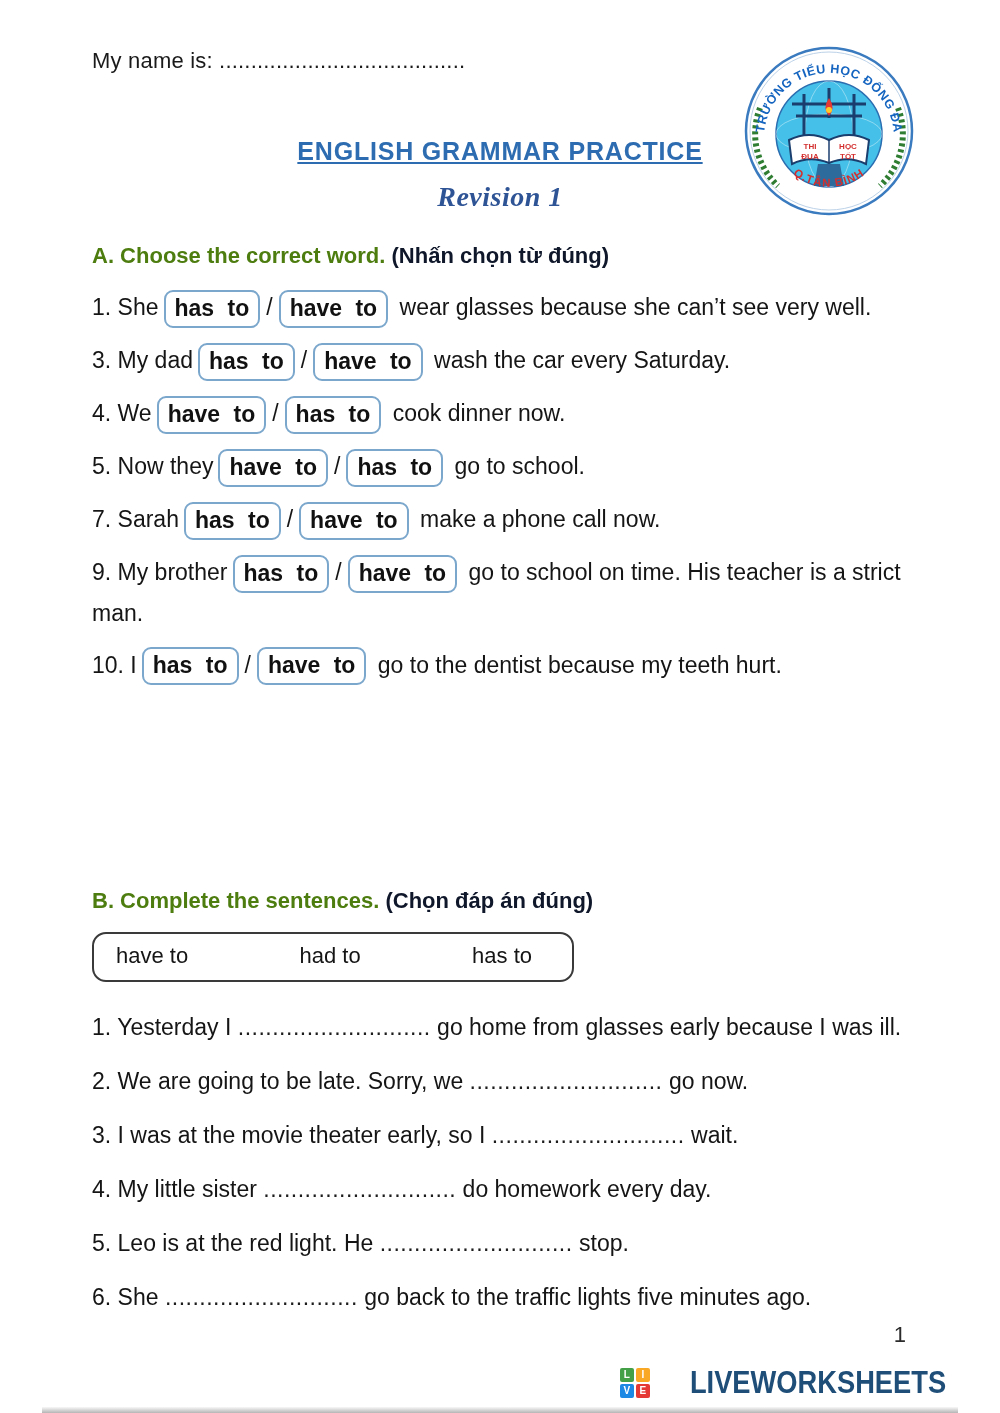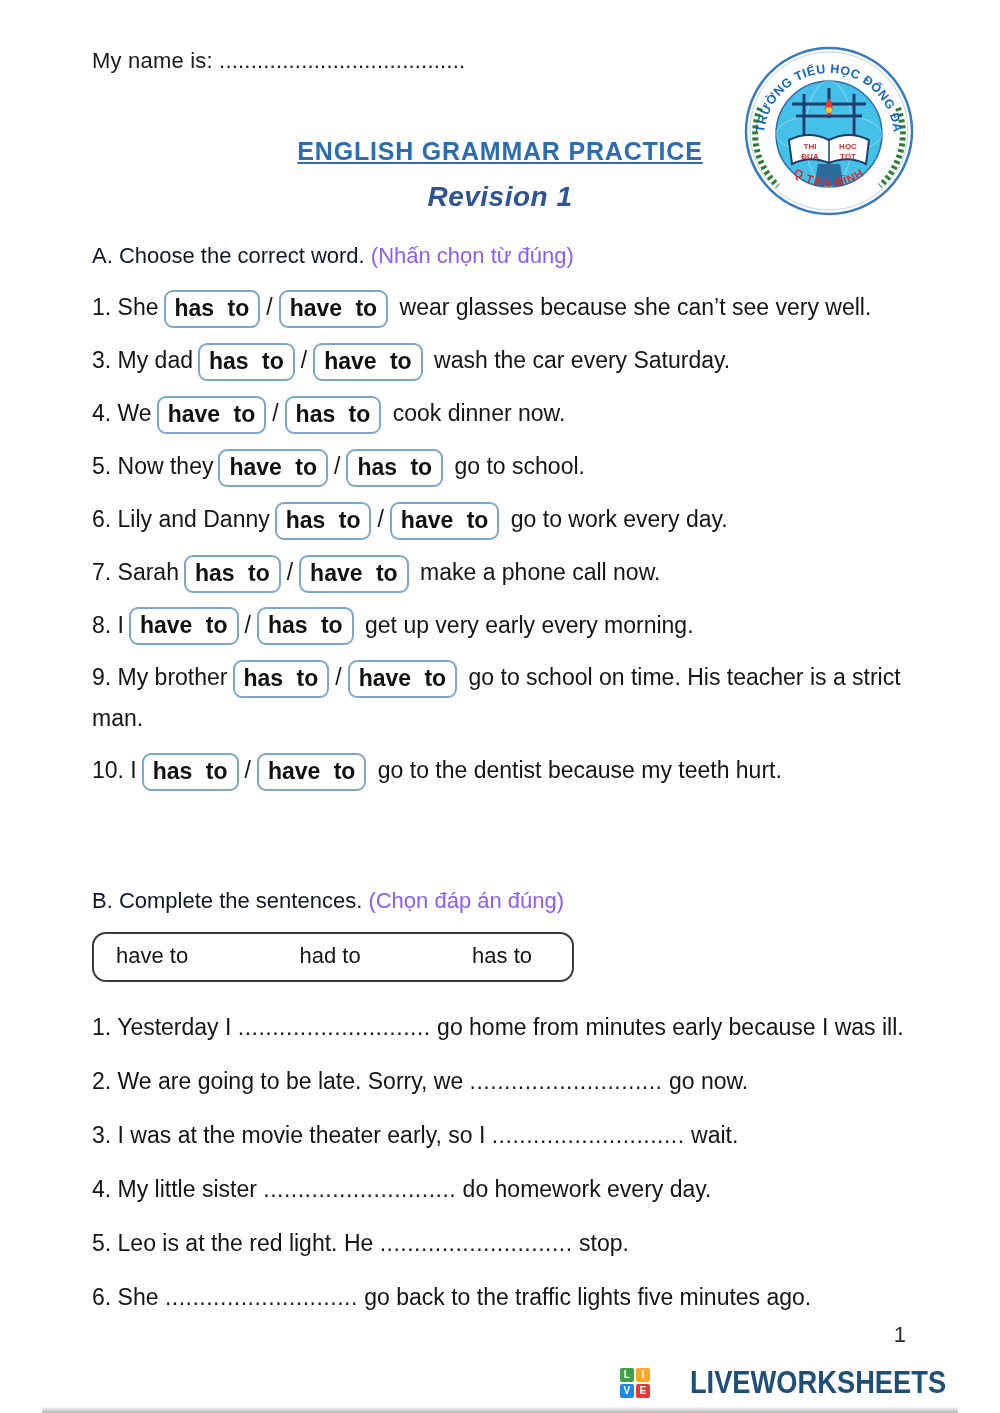--- a/index.html
+++ b/index.html
@@ -13,28 +13,28 @@
     position:absolute; top:48px; left:50px;
     font-size:22px; color:#1a1a1a; letter-spacing:0.2px;
   }
   .school-logo { position:absolute; top:46px; right:44px; width:170px; height:170px; }
   .doc-title {
     position:absolute; top:137px; left:0; width:100%; text-align:center;
     font-size:25px; font-weight:bold; color:#2d6cb0; letter-spacing:0.8px;text-decoration:underline;
   }
   .doc-subtitle {
     position:absolute; top:181px; left:0; width:100%; text-align:center;
-    font-family:Liberation Sans, sans-serif; font-style:italic; font-weight:bold;
+    font-family:Liberation Serif, serif; font-style:italic; font-weight:bold;
     font-size:28px; color:#2f5496; letter-spacing:0.5px;
   }
   .section-a { position:absolute; top:243px; left:50px; right:40px; }
   .section-b { position:absolute; top:888px; left:50px; right:40px; }
   .sec-heading { font-size:22px; margin-bottom:18px; }
-  .sec-heading .bold { font-weight:normal; color:#0f172a; }
-  .sec-heading .note { font-weight:normal; color:#8b5cf6; }
+  .sec-heading .bold { font-weight:bold; color:#4d7c0f; }
+  .sec-heading .note { font-weight:bold; color:#0f172a; }
   .rows .row { font-size:23px; line-height:40px; margin-bottom:12px; }
   .choice-box {
     display:inline-block; border:2px solid #7ba7cc; border-radius:9px;
     padding:1px 9px 2px 9px; margin:0 5px; font-weight:bold; color:#111;
     word-spacing:7px; background:#ffffff; line-height:31px; vertical-align:middle;
     cursor:pointer;
   }
   .slash { padding:0 1px; }
   .word-bank {
     width:482px; border:2px solid #3a3a3a; border-radius:14px;
@@ -135,31 +135,25 @@
   </div>
 
   <div class="row">
     <span class="pre">4. We</span><span class="choice-box">have to</span><span class="slash">/</span><span class="choice-box">has to</span><span class="post">&nbsp;cook dinner now.</span>
   </div>
 
   <div class="row">
     <span class="pre">5. Now they</span><span class="choice-box">have to</span><span class="slash">/</span><span class="choice-box">has to</span><span class="post">&nbsp;go to school.</span>
   </div>
 
-  <div class="row">
-    <span class="pre">6. Lily and Danny</span><span class="choice-box">has to</span><span class="slash">/</span><span class="choice-box">have to</span><span class="post">&nbsp;go to work every day.</span>
-  </div>
 
   <div class="row">
     <span class="pre">7. Sarah</span><span class="choice-box">has to</span><span class="slash">/</span><span class="choice-box">have to</span><span class="post">&nbsp;make a phone call now.</span>
   </div>
 
-  <div class="row">
-    <span class="pre">8. I</span><span class="choice-box">have to</span><span class="slash">/</span><span class="choice-box">has to</span><span class="post">&nbsp;get up very early every morning.</span>
-  </div>
 
   <div class="row">
     <span class="pre">9. My brother</span><span class="choice-box">has to</span><span class="slash">/</span><span class="choice-box">have to</span><span class="post">&nbsp;go to school on time. His teacher is a strict man.</span>
   </div>
 
   <div class="row">
     <span class="pre">10. I</span><span class="choice-box">has to</span><span class="slash">/</span><span class="choice-box">have to</span><span class="post">&nbsp;go to the dentist because my teeth hurt.</span>
   </div>
 </div>
   </div>
@@ -171,21 +165,21 @@
     </div>
     <div class="word-bank">
       <span>have to</span>
       <span>had to</span>
       <span>has to</span>
     </div>
     <div class="rows-b">
   <div class="row">
     <span class="pre">1. Yesterday I</span>
     <span class="blank-field">............................</span>
-    <span class="post">go home from minutes early because I was ill.</span>
+    <span class="post">go home from glasses early because I was ill.</span>
   </div>
 
   <div class="row">
     <span class="pre">2. We are going to be late. Sorry, we</span>
     <span class="blank-field">............................</span>
     <span class="post">go now.</span>
   </div>
 
   <div class="row">
     <span class="pre">3. I was at the movie theater early, so I</span>

